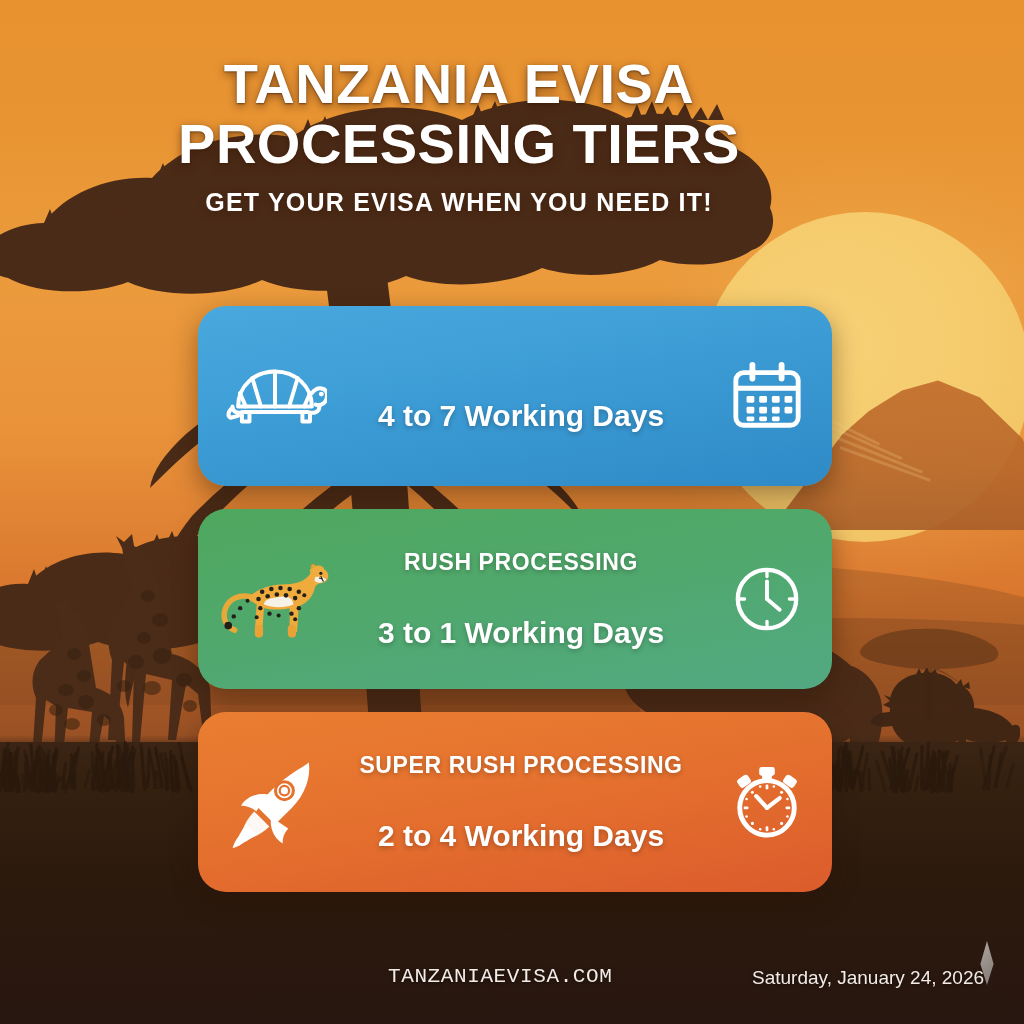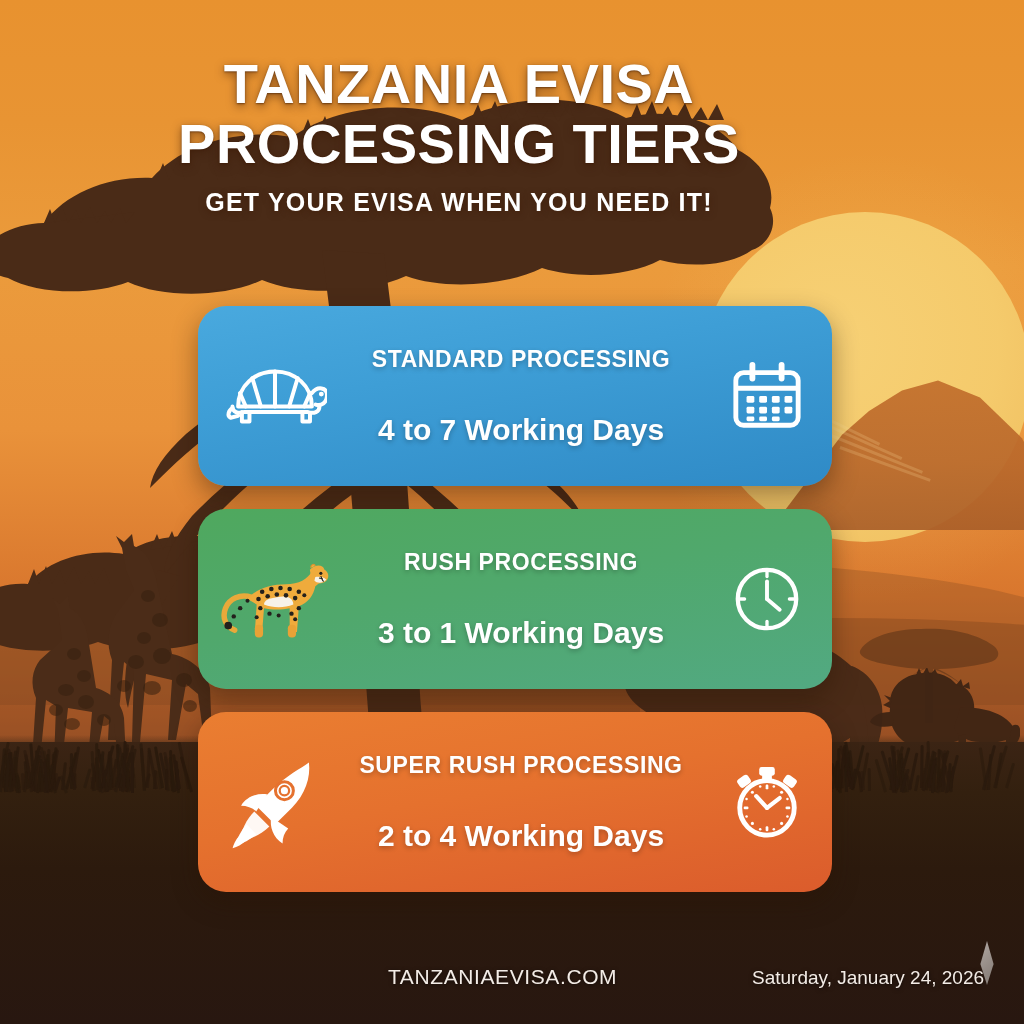--- a/index.html
+++ b/index.html
@@ -142,21 +142,21 @@
   }
   .icon-right {
     position:absolute; right:22px; top:50%; transform:translateY(-50%);
     width:86px; height:86px; display:flex; align-items:center; justify-content:center;
   }
 
   
   .footer { position:absolute; left:0; top:965px; width:1024px; height:50px; z-index:30; }
   .footer-site {
     position:absolute; left:388px; top:0; color:#f3ece6; font-size:21px;
-    letter-spacing:.6px; text-shadow:0 1px 4px rgba(0,0,0,.6);
+    letter-spacing:.6px; text-shadow:0 1px 4px rgba(0,0,0,.6);font-family:Liberation Mono, monospace;
   }
   .footer-date {
     position:absolute; left:752px; top:2px; color:#f3ece6; font-size:19px;
     text-shadow:0 1px 4px rgba(0,0,0,.6);
   }
   .footer-mark {
     position:absolute; left:972px; top:-24px; width:30px; height:44px;
     background:linear-gradient(135deg,#cfc8c4 0%, #a8a09b 55%, #8b8580 100%);
     clip-path:polygon(50% 0%, 72% 52%, 50% 100%, 28% 52%);
     opacity:.85;
@@ -858,21 +858,20 @@
             <path d="M10,50 C10,56 16,58 22,56 L90,56 C96,58 102,56 102,50"></path>
             <path d="M55,13 L55,50 M31,20 L40,50 M79,20 L70,50 M18,36 L24,50 M92,36 L86,50"></path>
             <path d="M94,36 C100,28 110,30 110,38 C110,46 104,50 98,48"></path>
             <path d="M20,56 L20,66 L28,66 L28,57 M84,56 L84,66 L92,66 L92,57"></path>
             <path d="M10,52 C6,54 4,60 8,62 L16,60"></path>
           </g>
           <circle cx="104" cy="37" r="2.6" fill="#ffffff"></circle>
         </svg>
       </div>
       <div class="card-text">
-        <div class="card-title">STANDARD PROCESSING</div>
         <div class="card-days">4 to 7 Working Days</div>
       </div>
       <div class="icon-right">
         <svg viewBox="0 0 76 76" width="74" height="74">
           <g fill="none" stroke="#ffffff" stroke-width="5" stroke-linejoin="round">
             <rect x="6" y="14" width="64" height="54" rx="8"></rect>
             <path d="M6,30 H70"></path>
           </g>
           <g stroke="#ffffff" stroke-width="6" stroke-linecap="round">
             <path d="M23,6 V20"></path>

